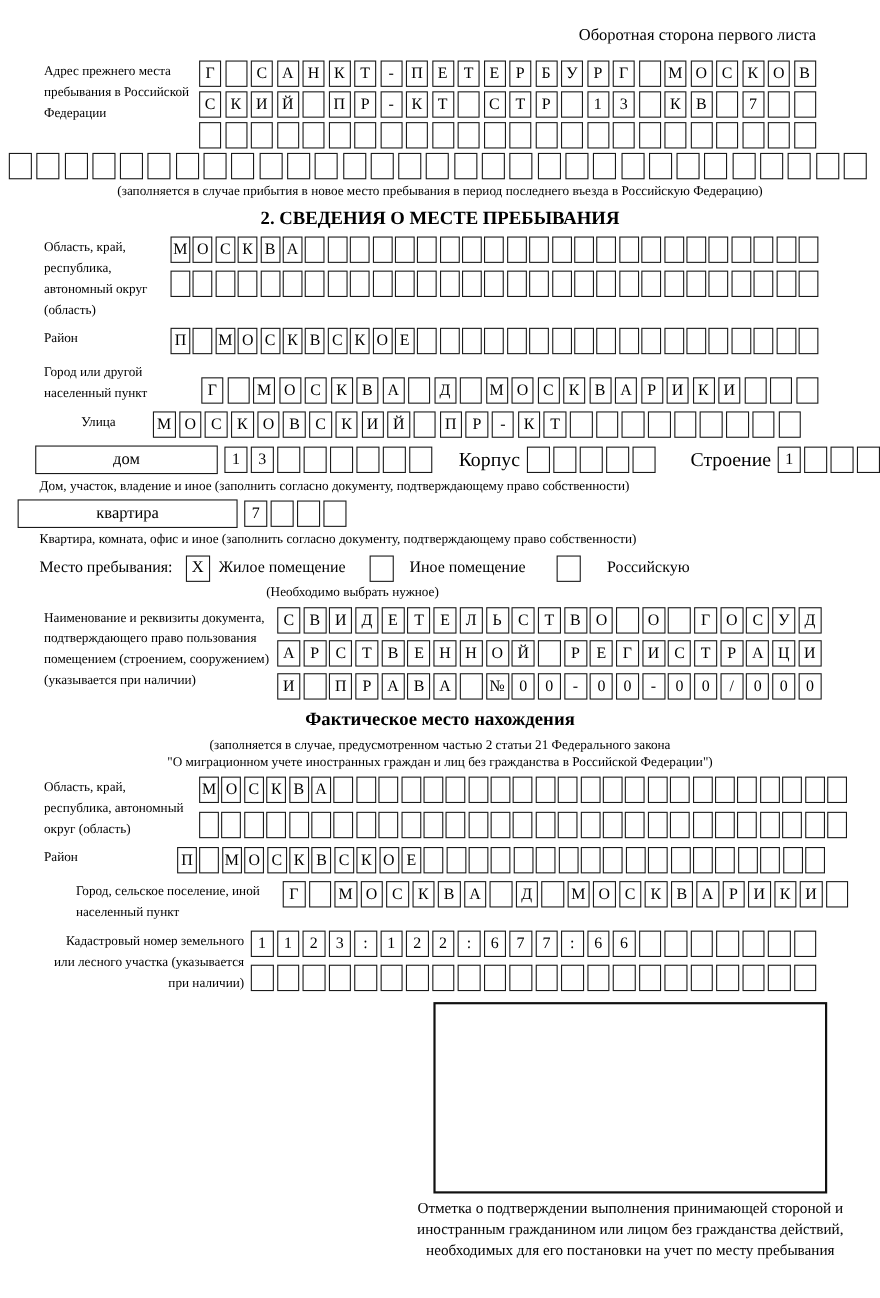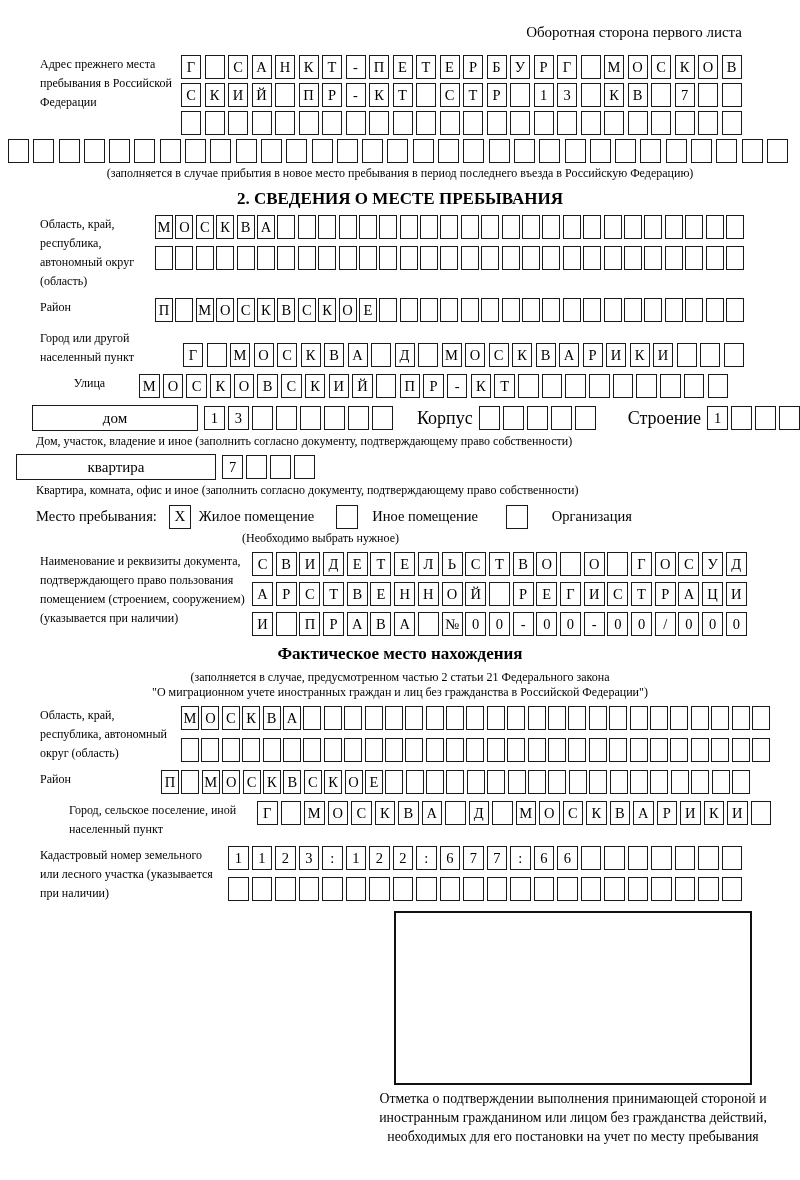--- a/index.html
+++ b/index.html
@@ -368,21 +368,21 @@
   </div>
   <div class="caption" style="margin:3px 0 0 36px;">Квартира, комната, офис и иное (заполнить согласно документу, подтверждающему право собственности)</div>
 
   <div class="row" style="margin:6px 0 0 36px;align-items:center;">
     <span class="staylbl">Место пребывания:</span>
     <span class="checkcell" style="margin-left:12px;">X</span>
     <span class="optlbl" style="margin-left:8px;">Жилое помещение</span>
     <span class="checkcell" style="margin-left:22px;"></span>
     <span class="optlbl" style="margin-left:14px;">Иное помещение</span>
     <span class="checkcell" style="margin-left:28px;"></span>
-    <span class="optlbl" style="margin-left:24px;">Организация</span>
+    <span class="optlbl" style="margin-left:24px;">Российскую</span>
   </div>
   <div class="caption" style="margin:2px 0 0 242px;">(Необходимо выбрать нужное)</div>
 
   <div class="row" style="margin:6px 0 0 40px;">
     <div class="lbl" style="width:206px;">Наименование и реквизиты документа, подтверждающего право пользования помещением (строением, сооружением) (указывается при наличии)</div>
     <div class="cellcol" style="margin-left:6px;gap:6px;">
       <div class="cells c21">
           <span class="cell">С</span>
           <span class="cell">В</span>
           <span class="cell">И</span>
@@ -583,21 +583,21 @@
         <span class="cell">А</span>
         <span class="cell">Р</span>
         <span class="cell">И</span>
         <span class="cell">К</span>
         <span class="cell">И</span>
         <span class="cell"></span>
       </div>
   </div>
 
   <div class="row gap2" style="margin-left:40px;">
-    <div class="lbl" style="width:182px;">Кадастровый номер земельного или лесного участка (указывается при наличии)</div>
+    <div class="lbl" style="width:182px;text-align:right;">Кадастровый номер земельного или лесного участка (указывается при наличии)</div>
     <div class="cellcol" style="margin-left:6px;gap:7px;">
       <div class="cells c22">
           <span class="cell">1</span>
           <span class="cell">1</span>
           <span class="cell">2</span>
           <span class="cell">3</span>
           <span class="cell">:</span>
           <span class="cell">1</span>
           <span class="cell">2</span>
           <span class="cell">2</span>

